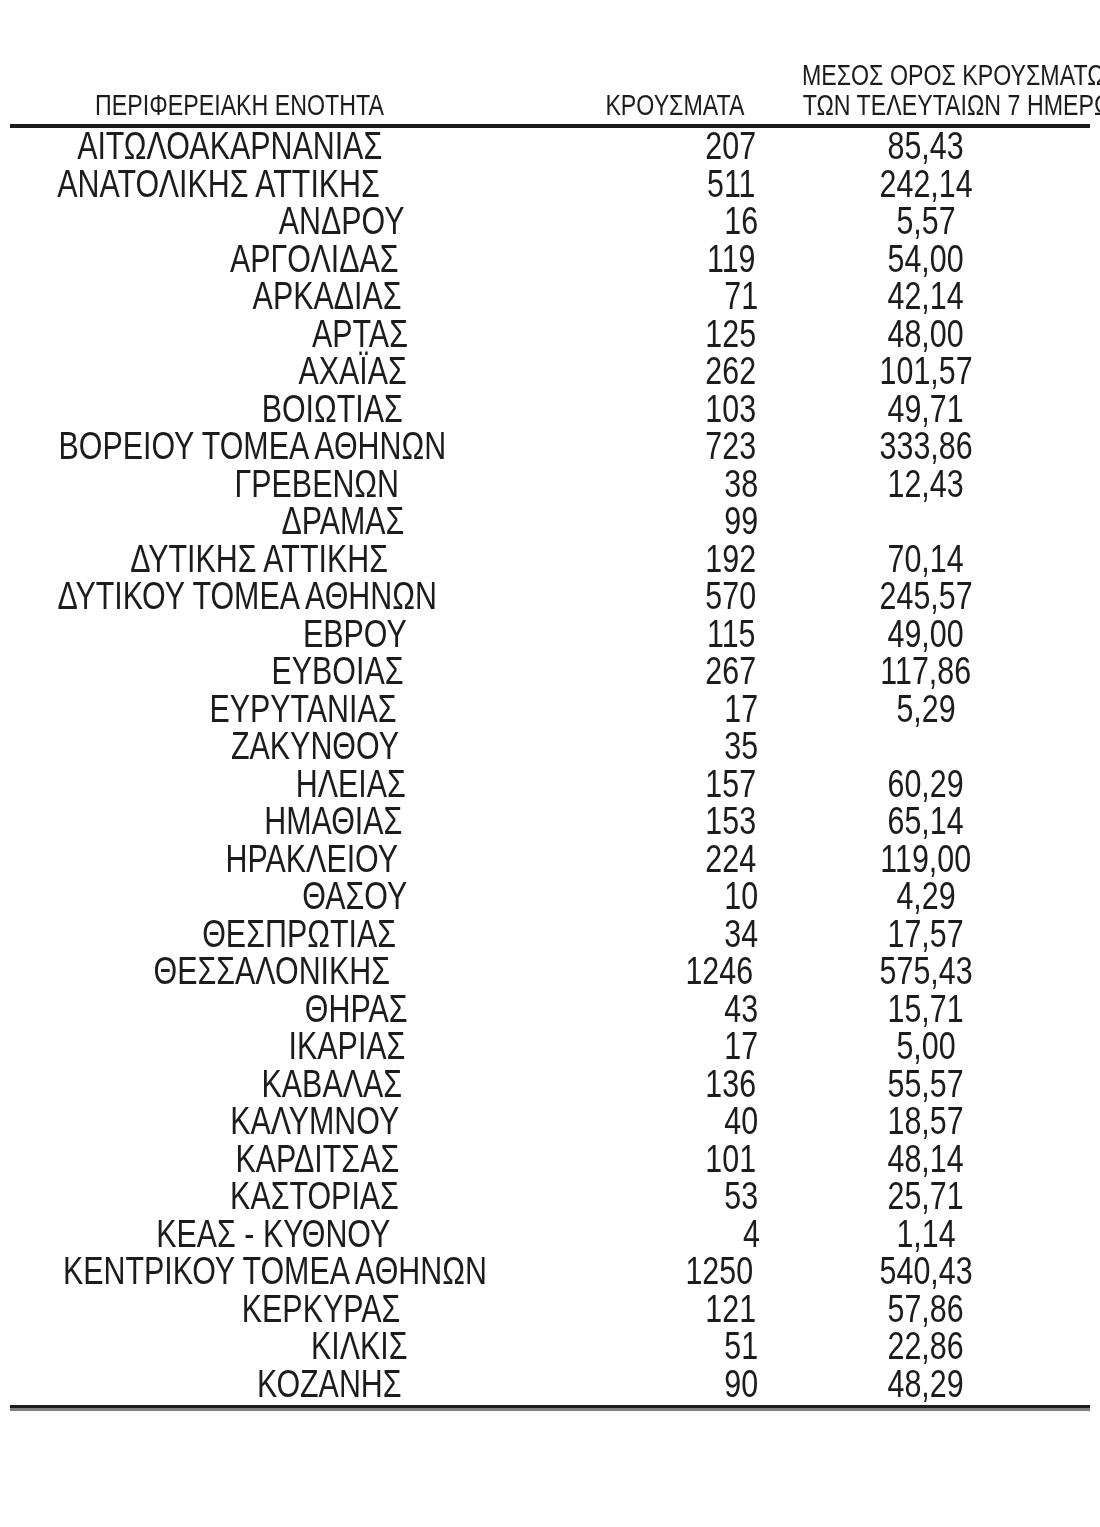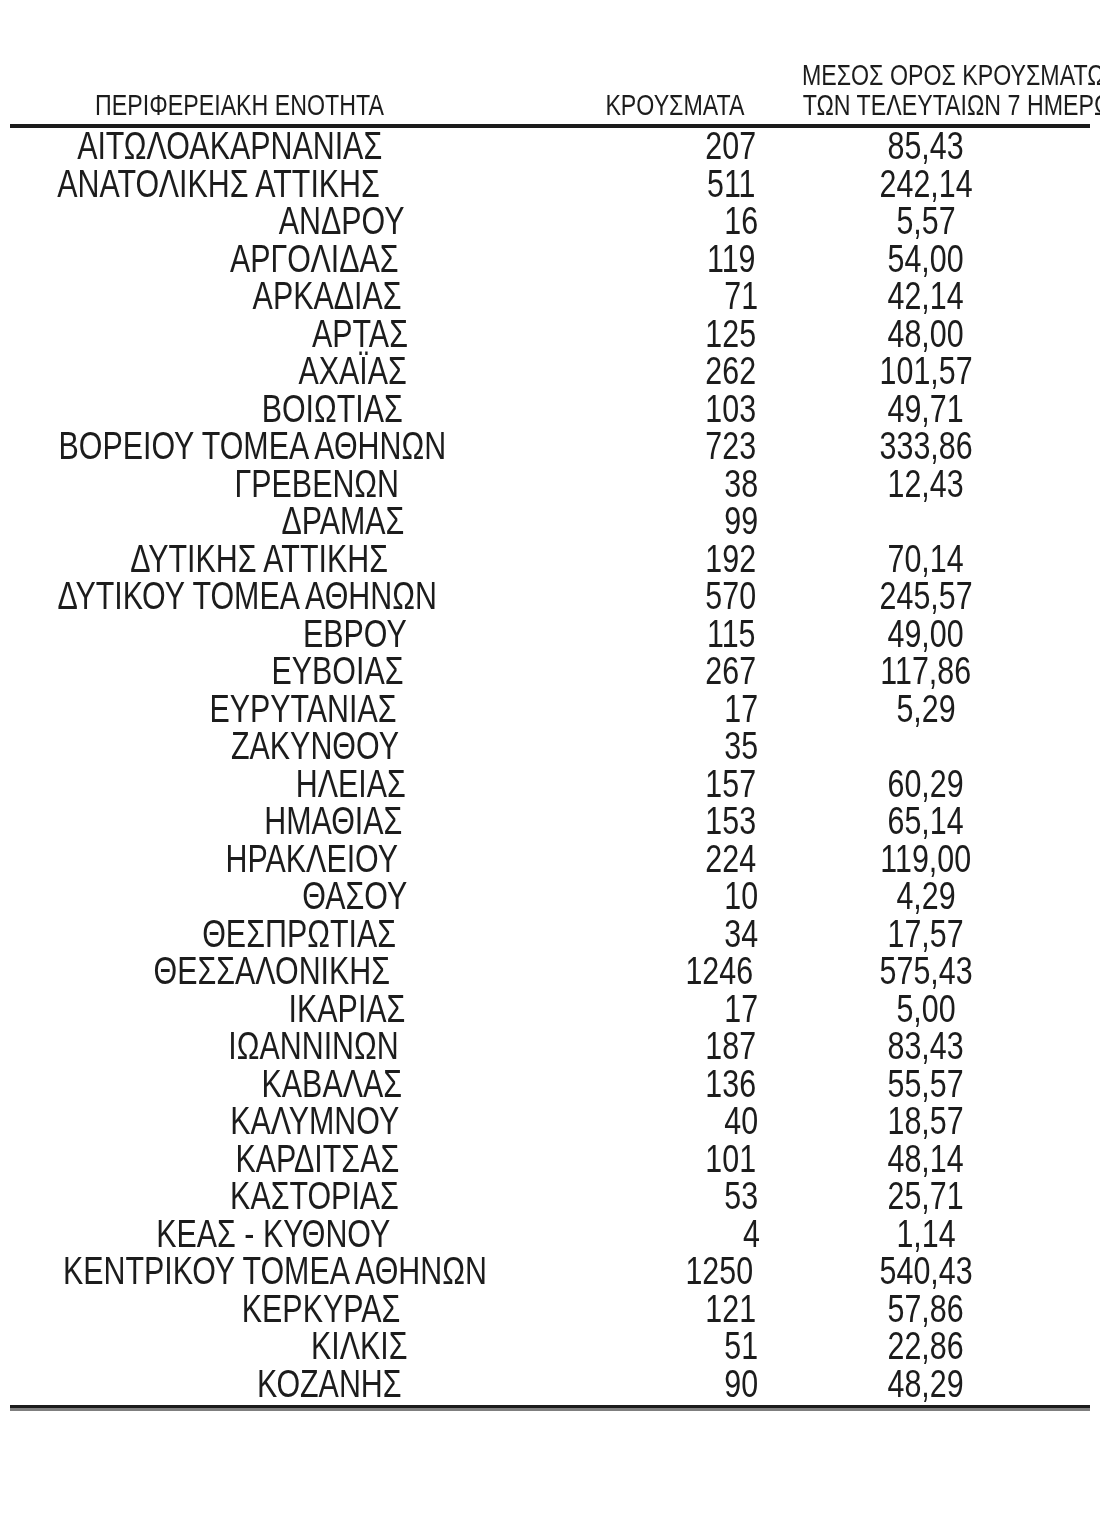--- a/index.html
+++ b/index.html
@@ -195,30 +195,30 @@
     <div class="c1"><span class="cnd">ΘΕΣΠΡΩΤΙΑΣ</span></div>
     <div class="c2"><span class="cnd">34</span></div>
     <div class="c3"><span class="cnd">17,57</span></div>
   </div>
       <div class="t-row">
     <div class="c1"><span class="cnd">ΘΕΣΣΑΛΟΝΙΚΗΣ</span></div>
     <div class="c2"><span class="cnd">1246</span></div>
     <div class="c3"><span class="cnd">575,43</span></div>
   </div>
       <div class="t-row">
+    <div class="c1"><span class="cnd">ΘΗΡΑΣ</span></div>
+    <div class="c2"><span class="cnd">43</span></div>
+    <div class="c3"><span class="cnd">15,71</span></div>
+  </div>
+      <div class="t-row">
     <div class="c1"><span class="cnd">ΙΚΑΡΙΑΣ</span></div>
     <div class="c2"><span class="cnd">17</span></div>
     <div class="c3"><span class="cnd">5,00</span></div>
   </div>
       <div class="t-row">
-    <div class="c1"><span class="cnd">ΙΩΑΝΝΙΝΩΝ</span></div>
-    <div class="c2"><span class="cnd">187</span></div>
-    <div class="c3"><span class="cnd">83,43</span></div>
-  </div>
-      <div class="t-row">
     <div class="c1"><span class="cnd">ΚΑΒΑΛΑΣ</span></div>
     <div class="c2"><span class="cnd">136</span></div>
     <div class="c3"><span class="cnd">55,57</span></div>
   </div>
       <div class="t-row">
     <div class="c1"><span class="cnd">ΚΑΛΥΜΝΟΥ</span></div>
     <div class="c2"><span class="cnd">40</span></div>
     <div class="c3"><span class="cnd">18,57</span></div>
   </div>
       <div class="t-row">

